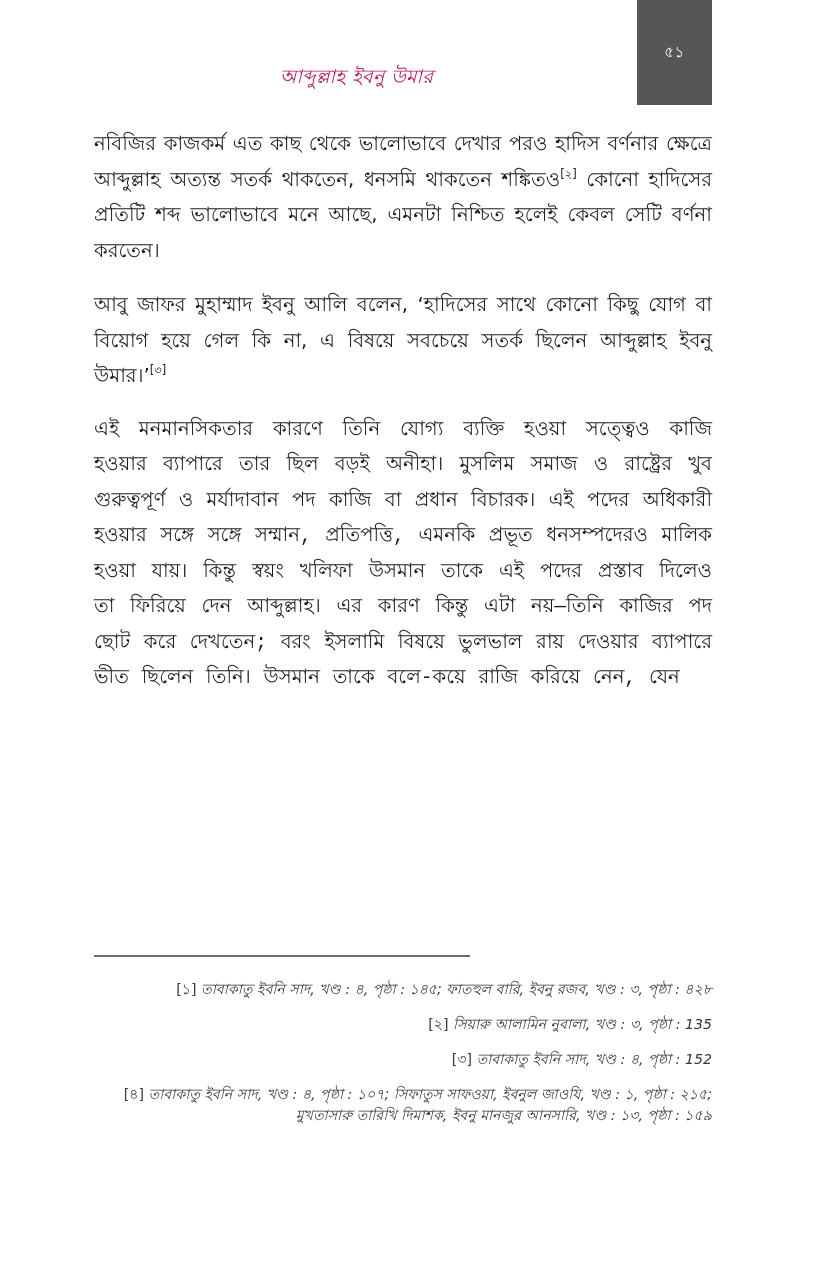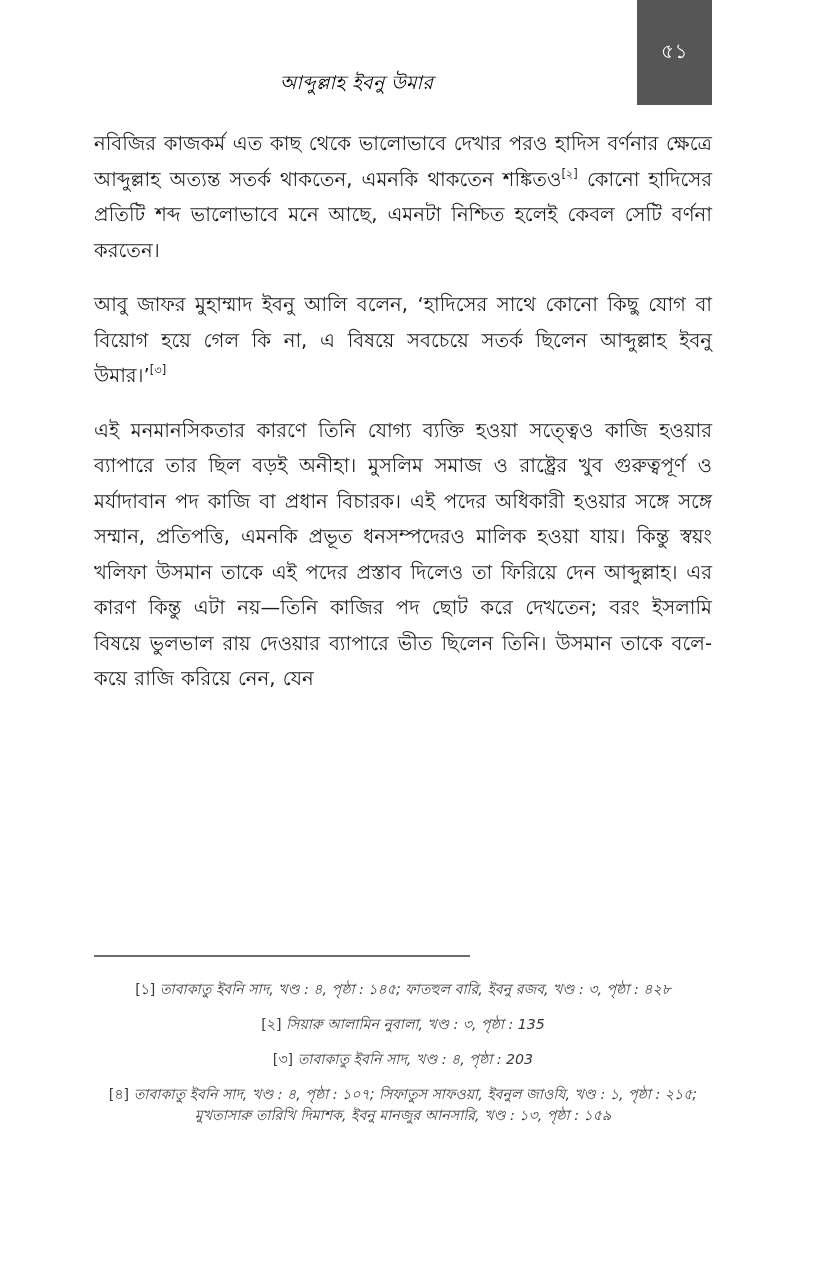--- a/index.html
+++ b/index.html
@@ -23,38 +23,37 @@
     left: 637px;
     width: 75px;
     height: 105px;
     background: #565656;
     display: flex;
     align-items: center;
     justify-content: center;
   }
   #page-number-box .num {
     color: #ffffff;
-    font-size: 20px;
+    font-size: 15px;
     font-family: "DejaVu Sans", sans-serif;
     letter-spacing: 0.5px;
   }
 
   
   #running-header {
     position: absolute;
     top: 62px;
     left: 94px;
     width: 525px;
     text-align: center;
-    color: #000000;
+    color: #be185d;
     font-style: italic;
     font-size: 19px;
     font-family: "DejaVu Sans", sans-serif;
     letter-spacing: 0.3px;
-    margin-top: 6px;
   }
 
   
   #content {
     position: absolute;
     top: 126px;
     left: 94px;
     width: 618px;
   }
 
@@ -63,20 +62,21 @@
     text-align: justify;
     text-align-last: left;
     font-size: 19.6px;
     line-height: 35.5px;
     font-family: "DejaVu Sans", sans-serif;
     color: #1c1c1c;
     word-spacing: 1px;
   }
   .para.last {
     margin-bottom: 13px;
+    font-family: Liberation Mono, monospace;
   }
   .fn-ref {
     font-size: 11.5px;
     vertical-align: super;
     line-height: 0;
     font-family: "DejaVu Sans", sans-serif;
   }
 
   
   #footnotes {
@@ -90,21 +90,21 @@
     height: 2px;
     background: #6d6d6d;
     margin: 0 0 22px 0;
   }
   .footnote {
     font-size: 14.2px;
     line-height: 21px;
     font-family: "DejaVu Sans", sans-serif;
     color: #3a3a3a;
     margin: 0 0 14px 0;
-    text-align: center;
+    text-align: right;
   }
   .footnote.last {
     margin-bottom: 0;
   }
   .footnote .marker {
     font-style: normal;
   }
   .footnote .src {
     font-style: italic;
   }
@@ -115,21 +115,21 @@
 <div id="page-number-box">
   <span class="num">৫১</span>
 </div>
 
 <div id="running-header">আব্দুল্লাহ ইবনু উমার</div>
 
 <div id="content">
 
 
 
-  <p class="para"><span>নবিজির কাজকর্ম এত কাছ থেকে ভালোভাবে দেখার পরও হাদিস বর্ণনার ক্ষেত্রে আব্দুল্লাহ অত্যন্ত সতর্ক থাকতেন, এমনকি থাকতেন শঙ্কিতও</span><span class="fn-ref">[২]</span><span> কোনো হাদিসের প্রতিটি শব্দ ভালোভাবে মনে আছে, এমনটা নিশ্চিত হলেই কেবল সেটি বর্ণনা করতেন।</span></p>
+  <p class="para"><span>নবিজির কাজকর্ম এত কাছ থেকে ভালোভাবে দেখার পরও হাদিস বর্ণনার ক্ষেত্রে আব্দুল্লাহ অত্যন্ত সতর্ক থাকতেন, ধনসমি থাকতেন শঙ্কিতও</span><span class="fn-ref">[২]</span><span> কোনো হাদিসের প্রতিটি শব্দ ভালোভাবে মনে আছে, এমনটা নিশ্চিত হলেই কেবল সেটি বর্ণনা করতেন।</span></p>
 
   <p class="para"><span>আবু জাফর মুহাম্মাদ ইবনু আলি বলেন, ‘হাদিসের সাথে কোনো কিছু যোগ বা বিয়োগ হয়ে গেল কি না, এ বিষয়ে সবচেয়ে সতর্ক ছিলেন আব্দুল্লাহ ইবনু উমার।’</span><span class="fn-ref">[৩]</span></p>
 
 
 
   <p class="para last"><span>এই মনমানসিকতার কারণে তিনি যোগ্য ব্যক্তি হওয়া সত্ত্বেও কাজি হওয়ার ব্যাপারে তার ছিল বড়ই অনীহা। মুসলিম সমাজ ও রাষ্ট্রের খুব গুরুত্বপূর্ণ ও মর্যাদাবান পদ কাজি বা প্রধান বিচারক। এই পদের অধিকারী হওয়ার সঙ্গে সঙ্গে সম্মান, প্রতিপত্তি, এমনকি প্রভূত ধনসম্পদেরও মালিক হওয়া যায়। কিন্তু স্বয়ং খলিফা উসমান তাকে এই পদের প্রস্তাব দিলেও তা ফিরিয়ে দেন আব্দুল্লাহ। এর কারণ কিন্তু এটা নয়—তিনি কাজির পদ ছোট করে দেখতেন; বরং ইসলামি বিষয়ে ভুলভাল রায় দেওয়ার ব্যাপারে ভীত ছিলেন তিনি। উসমান তাকে বলে-কয়ে রাজি করিয়ে নেন, যেন</span></p>
 
 </div>
 
 <div id="footnotes">
@@ -140,20 +140,20 @@
     <span class="src">তাবাকাতু ইবনি সাদ, খণ্ড : ৪, পৃষ্ঠা : ১৪৫; ফাতহুল বারি, ইবনু রজব, খণ্ড : ৩, পৃষ্ঠা : ৪২৮</span>
   </div>
 
   <div class="footnote">
     <span class="marker">[২]</span>
     <span class="src">সিয়ারু আলামিন নুবালা, খণ্ড : ৩, পৃষ্ঠা : 135</span>
   </div>
 
   <div class="footnote">
     <span class="marker">[৩]</span>
-    <span class="src">তাবাকাতু ইবনি সাদ, খণ্ড : ৪, পৃষ্ঠা : 203</span>
+    <span class="src">তাবাকাতু ইবনি সাদ, খণ্ড : ৪, পৃষ্ঠা : 152</span>
   </div>
 
   <div class="footnote last">
     <span class="marker">[৪]</span>
     <span class="src">তাবাকাতু ইবনি সাদ, খণ্ড : ৪, পৃষ্ঠা : ১০৭; সিফাতুস সাফওয়া, ইবনুল জাওযি, খণ্ড : ১, পৃষ্ঠা : ২১৫; মুখতাসারু তারিখি দিমাশক, ইবনু মানজুর আনসারি, খণ্ড : ১৩, পৃষ্ঠা : ১৫৯</span>
   </div>
 </div>
 
 </body></html>

